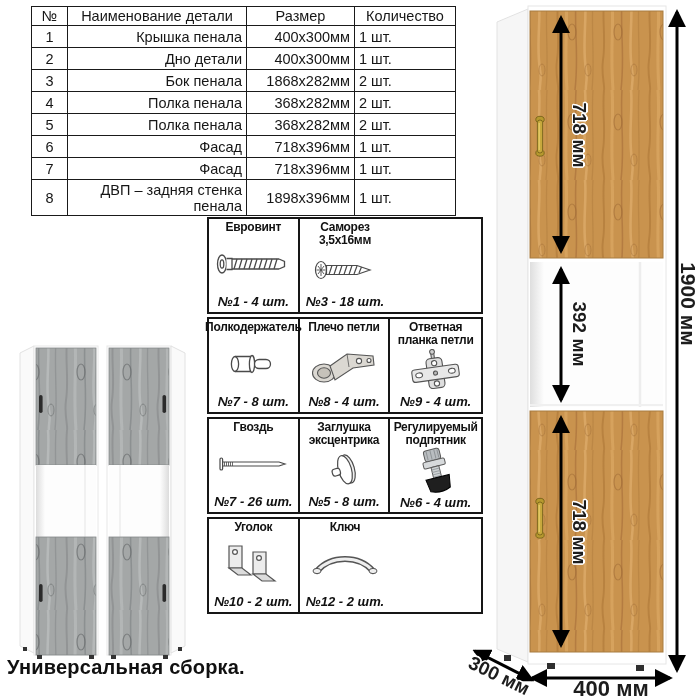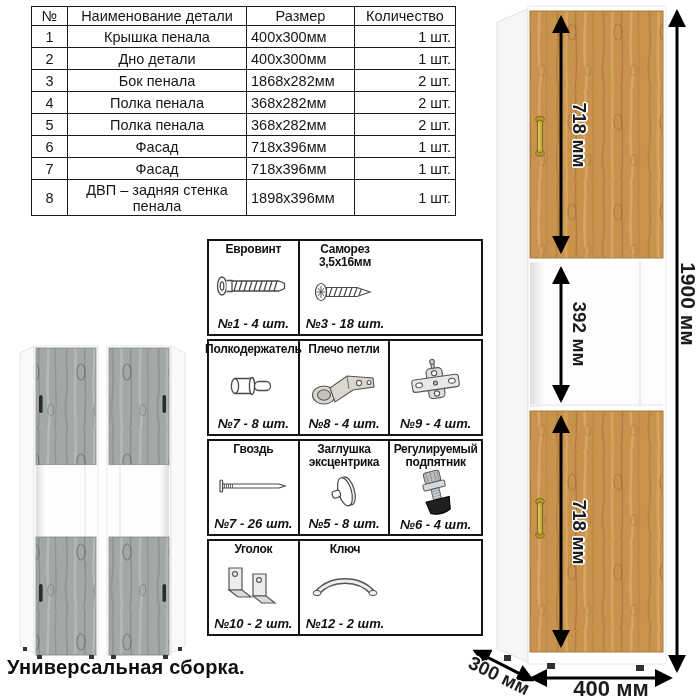--- a/index.html
+++ b/index.html
@@ -6,26 +6,26 @@
   .stage{position:relative;width:700px;height:700px;overflow:hidden;background:#ffffff;
          font-family:"Liberation Sans", sans-serif;color:#111;}
 
   
   .parts-table{position:absolute;left:31px;top:6px;border-collapse:collapse;
                font-size:14.5px;line-height:1.12;color:#161616;}
   .parts-table th,.parts-table td{border:1.5px solid #1a1a1a;padding:1px 4px;background:#fff;}
   .parts-table th{font-weight:400;text-align:center;}
   .parts-table td{height:19px;}
   .col-num{width:27px;text-align:center;}
-  .col-name{width:170px;text-align:center;padding-left:7px;}
-  .col-size{width:99px;text-align:left;}
-  .col-qty{width:92px;text-align:right;}
+  .col-name{width:170px;text-align:right;padding-left:7px;}
+  .col-size{width:99px;text-align:right;}
+  .col-qty{width:92px;text-align:left;}
 
   
-  .hw-grid{position:absolute;left:207px;top:217px;width:276px;margin-top:22px;}
+  .hw-grid{position:absolute;left:207px;top:217px;width:276px;}
   .hw-row{display:flex;border:2px solid #161616;background:#fff;height:93px;margin-bottom:3px;}
   .hw-cell{width:33.333%;display:flex;flex-direction:column;align-items:center;
            justify-content:space-between;padding:2px 1px 3px;box-sizing:border-box;
            border-right:2px solid #161616;}
   .hw-cell:last-child{border-right:none;}
   .hw-title{font-weight:700;font-size:12px;letter-spacing:-0.3px;text-align:center;
             line-height:1.08;white-space:pre-line;}
   .hw-icon{flex:1;display:flex;align-items:center;justify-content:center;}
   .hw-count{font-weight:700;font-size:13px;font-style:italic;}
 
@@ -169,20 +169,21 @@
             <ellipse cx="15" cy="30" rx="6.5" ry="5.2" fill="#c6c2ba"></ellipse>
             <path d="M21,23 L38,11 L64,13 L65,22 L44,25 L26,37 Z" fill="#dbd8d2"></path>
             <circle cx="50" cy="18" r="2.6" fill="#fff"></circle>
             <circle cx="60" cy="17.5" r="2" fill="#fff"></circle>
             <path d="M38,11 L40,24" stroke-width="0.8"></path>
           </svg>
         </div>
         <div class="hw-count">№8 - 4 шт.</div>
       </div>
       <div class="hw-cell">
+        <div class="hw-title">Ответная планка петли</div>
         <div class="hw-icon">
           <svg width="58" height="42" viewBox="0 0 58 42" stroke="#555" fill="none" stroke-width="1.1">
             <g transform="rotate(-8 29 24)">
               <rect x="26.5" y="2" width="3" height="8" fill="#cfcfcf"></rect>
               <circle cx="28" cy="2.5" r="2.4" fill="#cfcfcf"></circle>
               <rect x="20.5" y="9" width="16" height="30" rx="4" fill="#dedede"></rect>
               <rect x="5" y="18" width="47" height="12.5" rx="3" fill="#e8e8e8"></rect>
               <ellipse cx="12" cy="24" rx="3.4" ry="2.4" fill="#fff"></ellipse>
               <ellipse cx="45" cy="24" rx="3.4" ry="2.4" fill="#fff"></ellipse>
               <circle cx="28.5" cy="14" r="2.6" fill="#fff"></circle>

